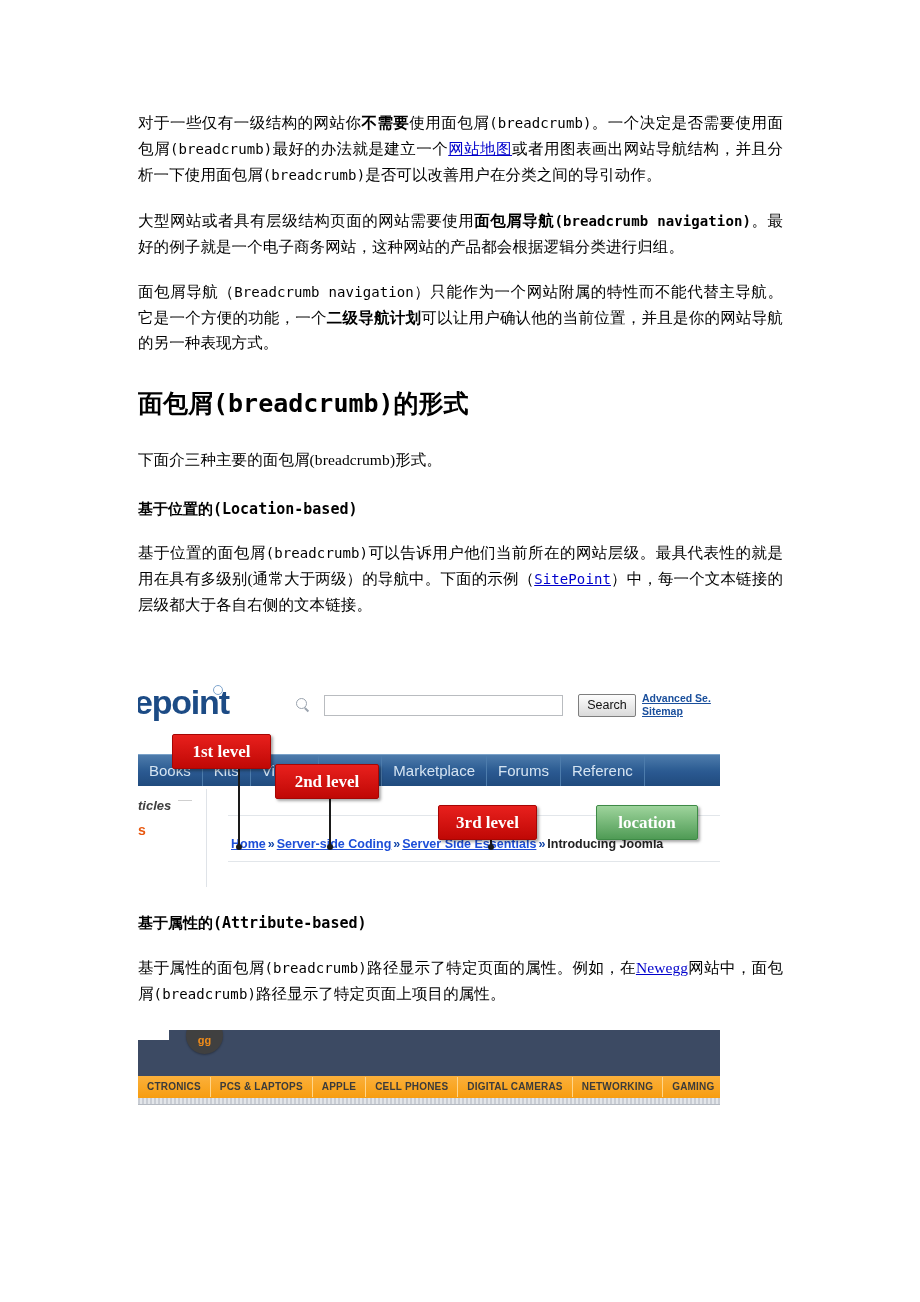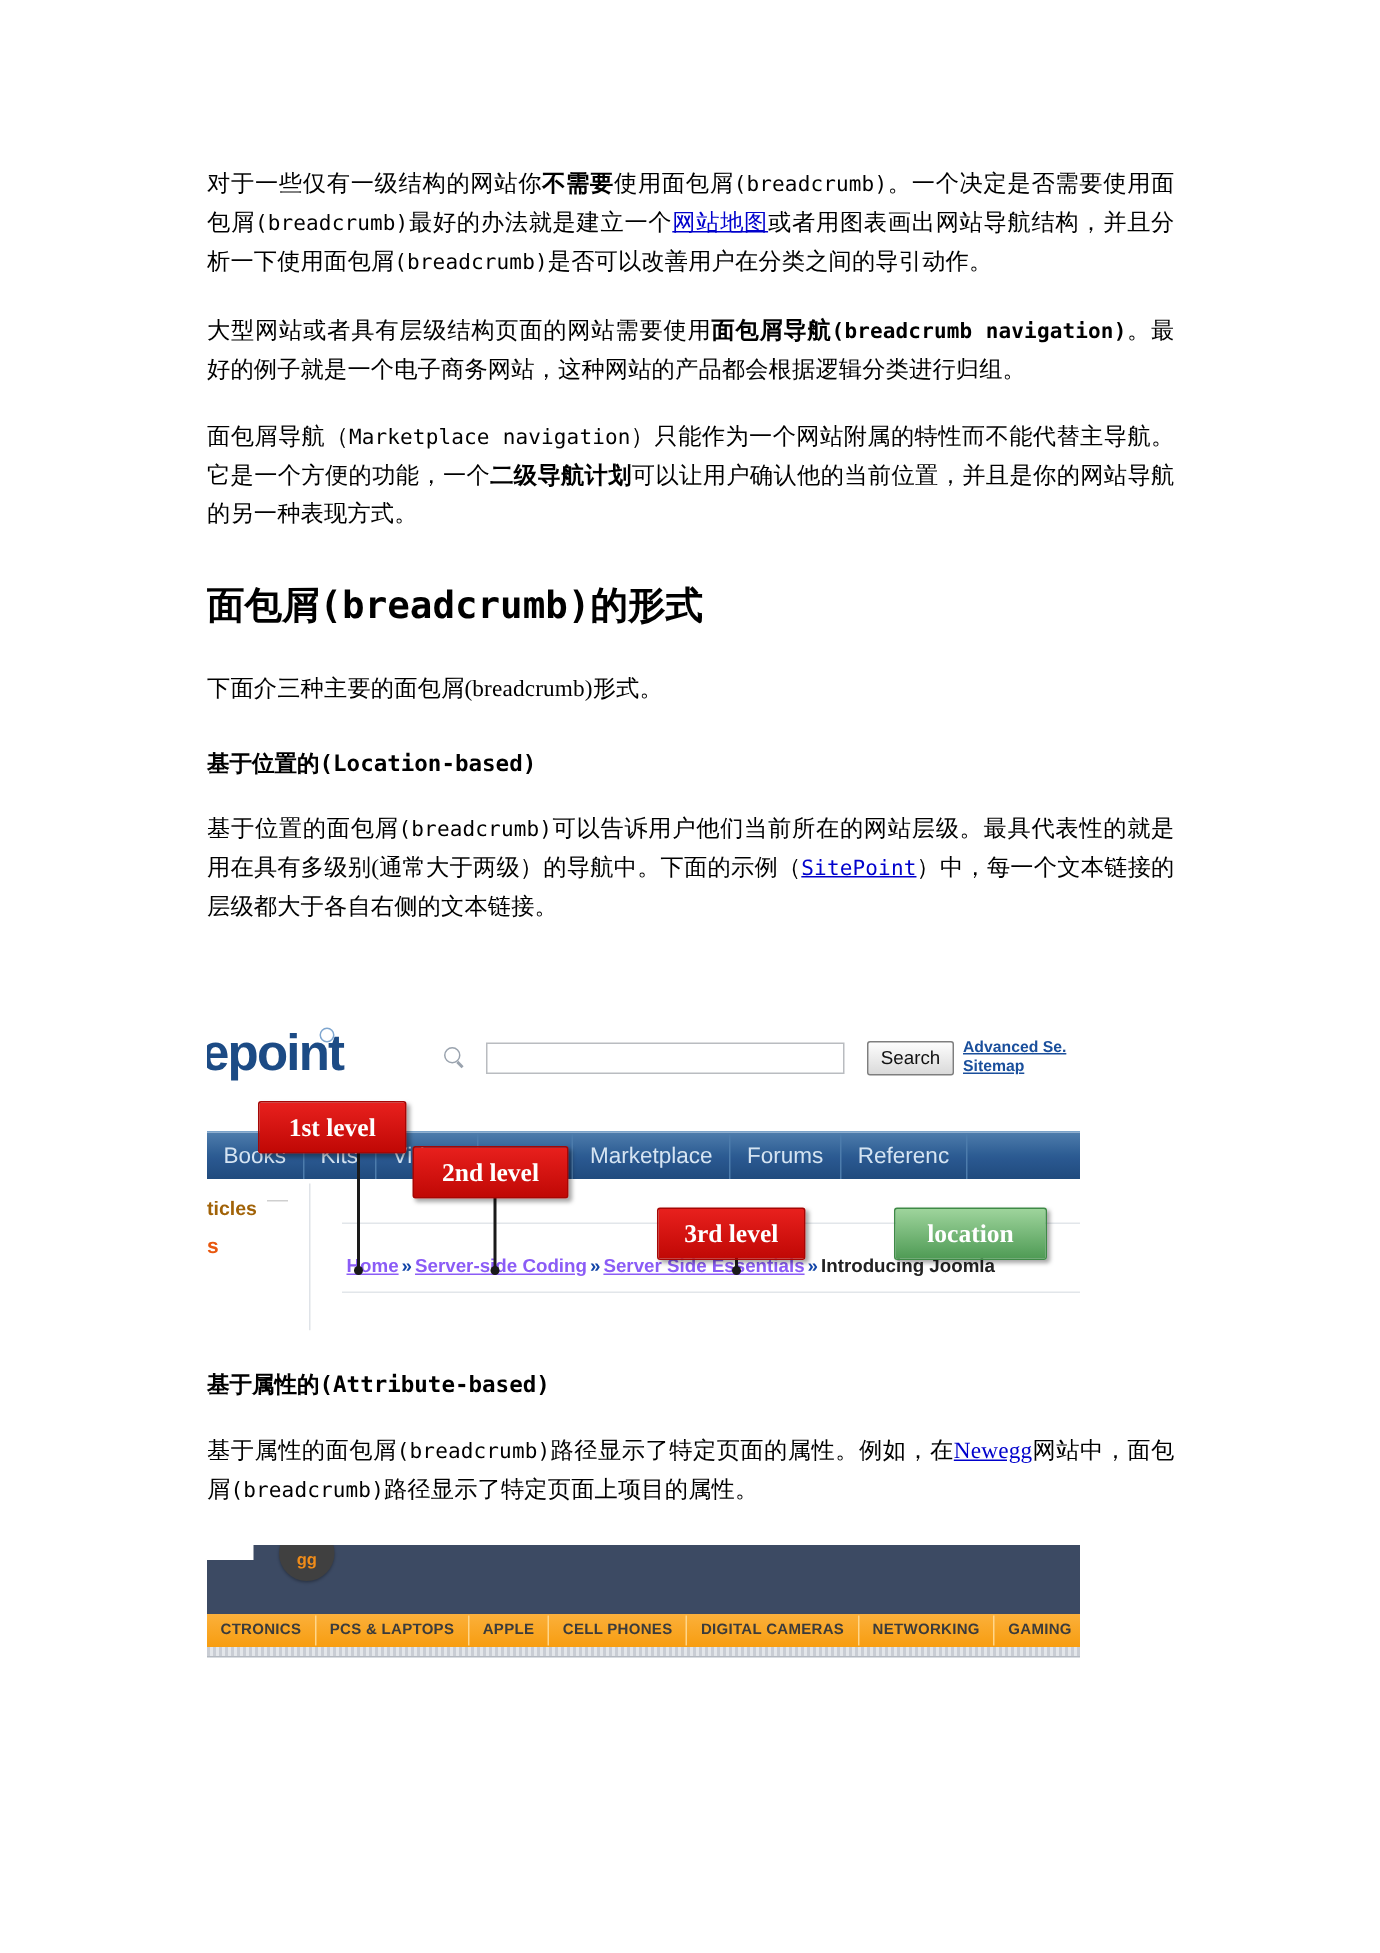--- a/index.html
+++ b/index.html
@@ -173,24 +173,25 @@
   }
   .sp-body {
     position: absolute;
     left: 0; top: 106px;
     width: 582px; height: 101px;
     background: #ffffff;
   }
   .sp-sidebar-ticles {
     position: absolute;
     left: 0px; top: 12px;
-    color: #a16207;
+    color: #404040;
     font-size: 13px;
     font-weight: bold;
     font-family: "Liberation Sans", sans-serif;
+    font-style: italic;
   }
   .sp-sidebar-dash {
     position: absolute;
     left: 40px; top: 14px;
     width: 14px; height: 1px;
     background: #cfcfcf;
   }
   .sp-sidebar-s {
     position: absolute;
     left: 0px; top: 36px;
@@ -220,21 +221,21 @@
   .sp-crumb {
     position: absolute;
     left: 24px; top: 48px;
     font-family: "Liberation Sans", sans-serif;
     font-size: 12.5px;
     font-weight: bold;
     white-space: nowrap;
     color: #1b1b1b;
   }
   .sp-crumb a {
-    color: #8b5cf6;
+    color: #1d4ed8;
     text-decoration: underline;
   }
   .sp-crumb .sep {
     color: #1245a8;
     padding: 0 2px;
   }
   .sp-crumb .cur {
     color: #222;
     font-weight: bold;
   }
@@ -377,21 +378,21 @@
 <body>
 
 <div class="page">
 
   <div class="content">
 
     <p class="para"><span>对于一些仅有一级结构的网站你</span><span class="b">不需要</span><span>使用面包屑</span><span class="mono">(breadcrumb)</span><span>。一个决定是否需要使用面包屑</span><span class="mono">(breadcrumb)</span><span>最好的办法就是建立一个</span><a class="link" href="#">网站地图</a><span>或者用图表画出网站导航结构，并且分析一下使用面包屑</span><span class="mono">(breadcrumb)</span><span>是否可以改善用户在分类之间的导引动作。</span></p>
 
     <p class="para"><span>大型网站或者具有层级结构页面的网站需要使用</span><span class="b">面包屑导航</span><span class="b mono">(breadcrumb navigation)</span><span>。最好的例子就是一个电子商务网站，这种网站的产品都会根据逻辑分类进行归组。</span></p>
 
-    <p class="para"><span>面包屑导航（</span><span class="mono">Marketplace navigation</span><span>）只能作为一个网站附属的特性而不能代替主导航。它是一个方便的功能，一个</span><span class="b">二级导航计划</span><span>可以让用户确认他的当前位置，并且是你的网站导航的另一种表现方式。</span></p>
+    <p class="para"><span>面包屑导航（</span><span class="mono">Breadcrumb navigation</span><span>）只能作为一个网站附属的特性而不能代替主导航。它是一个方便的功能，一个</span><span class="b">二级导航计划</span><span>可以让用户确认他的当前位置，并且是你的网站导航的另一种表现方式。</span></p>
 
     <h2 class="section-heading">面包屑(breadcrumb)的形式</h2>
 
     <p class="para">下面介三种主要的面包屑(breadcrumb)形式。</p>
 
     <h3 class="sub-heading">基于位置的(Location-based)</h3>
 
     <p class="para"><span>基于位置的面包屑</span><span class="mono">(breadcrumb)</span><span>可以告诉用户他们当前所在的网站层级。最具代表性的就是用在具有多级别(通常大于两级）的导航中。下面的示例（</span><a class="link mono" href="#">SitePoint</a><span>）中，每一个文本链接的层级都大于各自右侧的文本链接。</span></p>
 
   </div>

